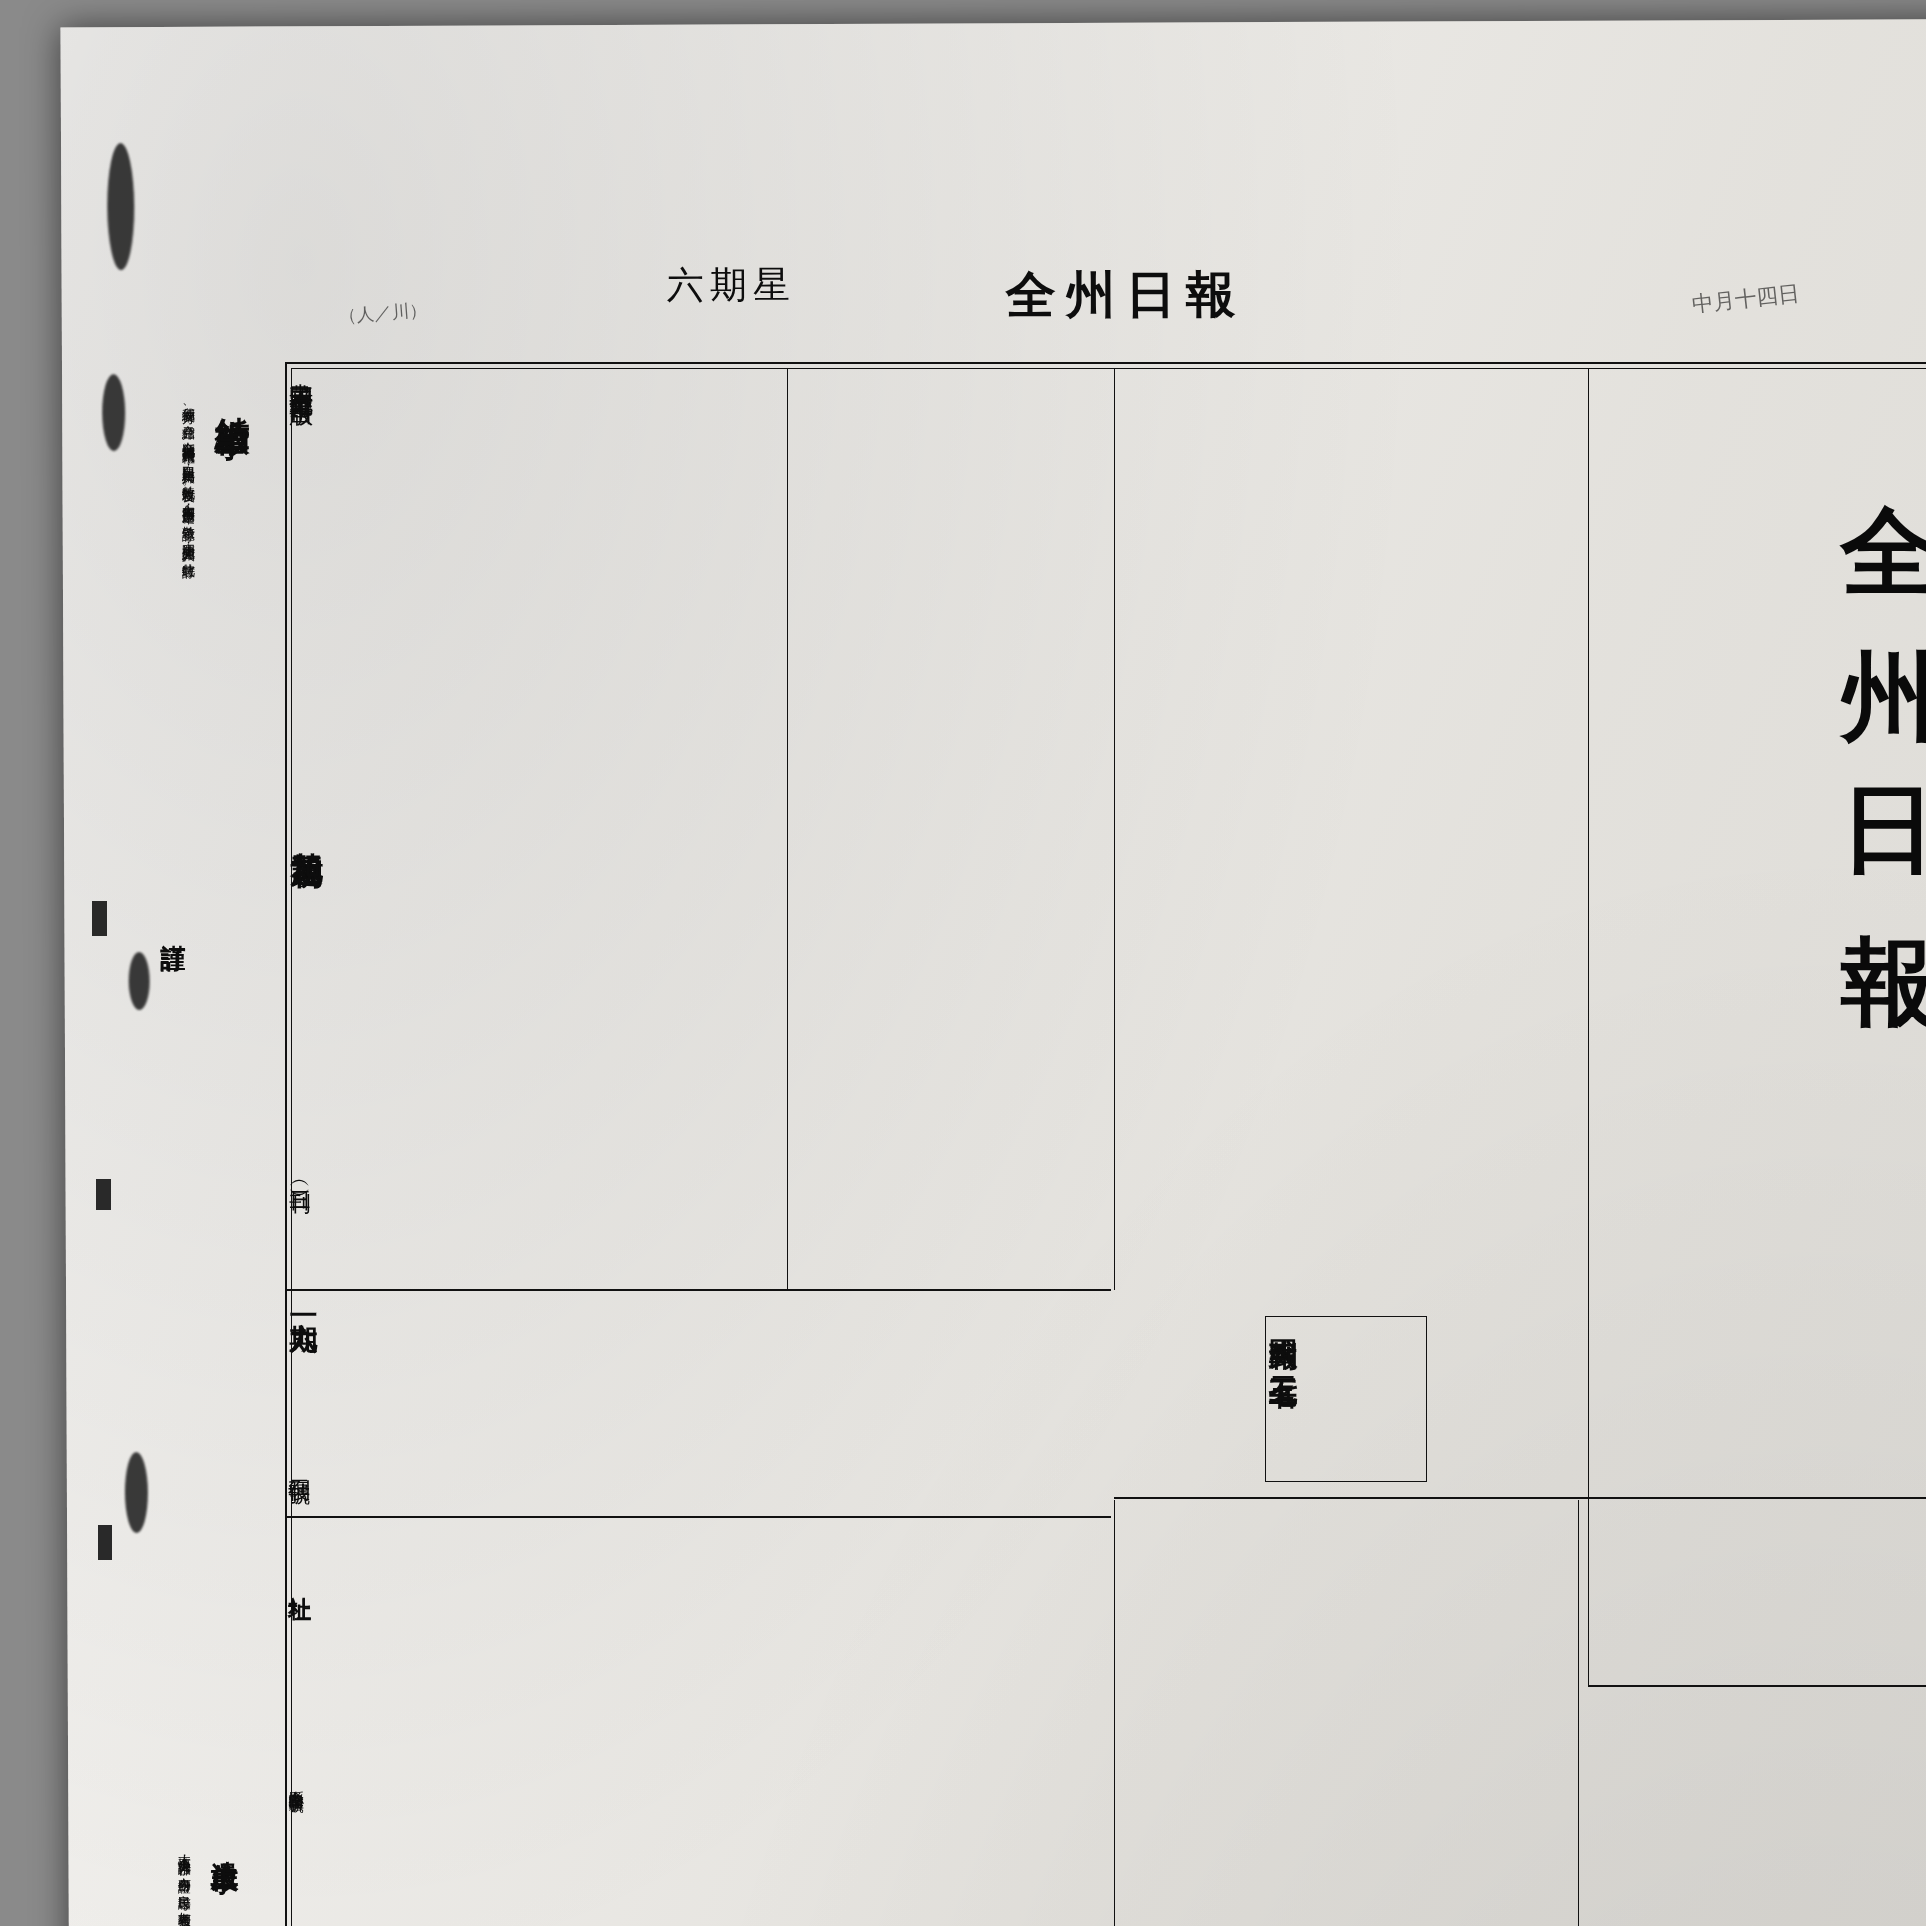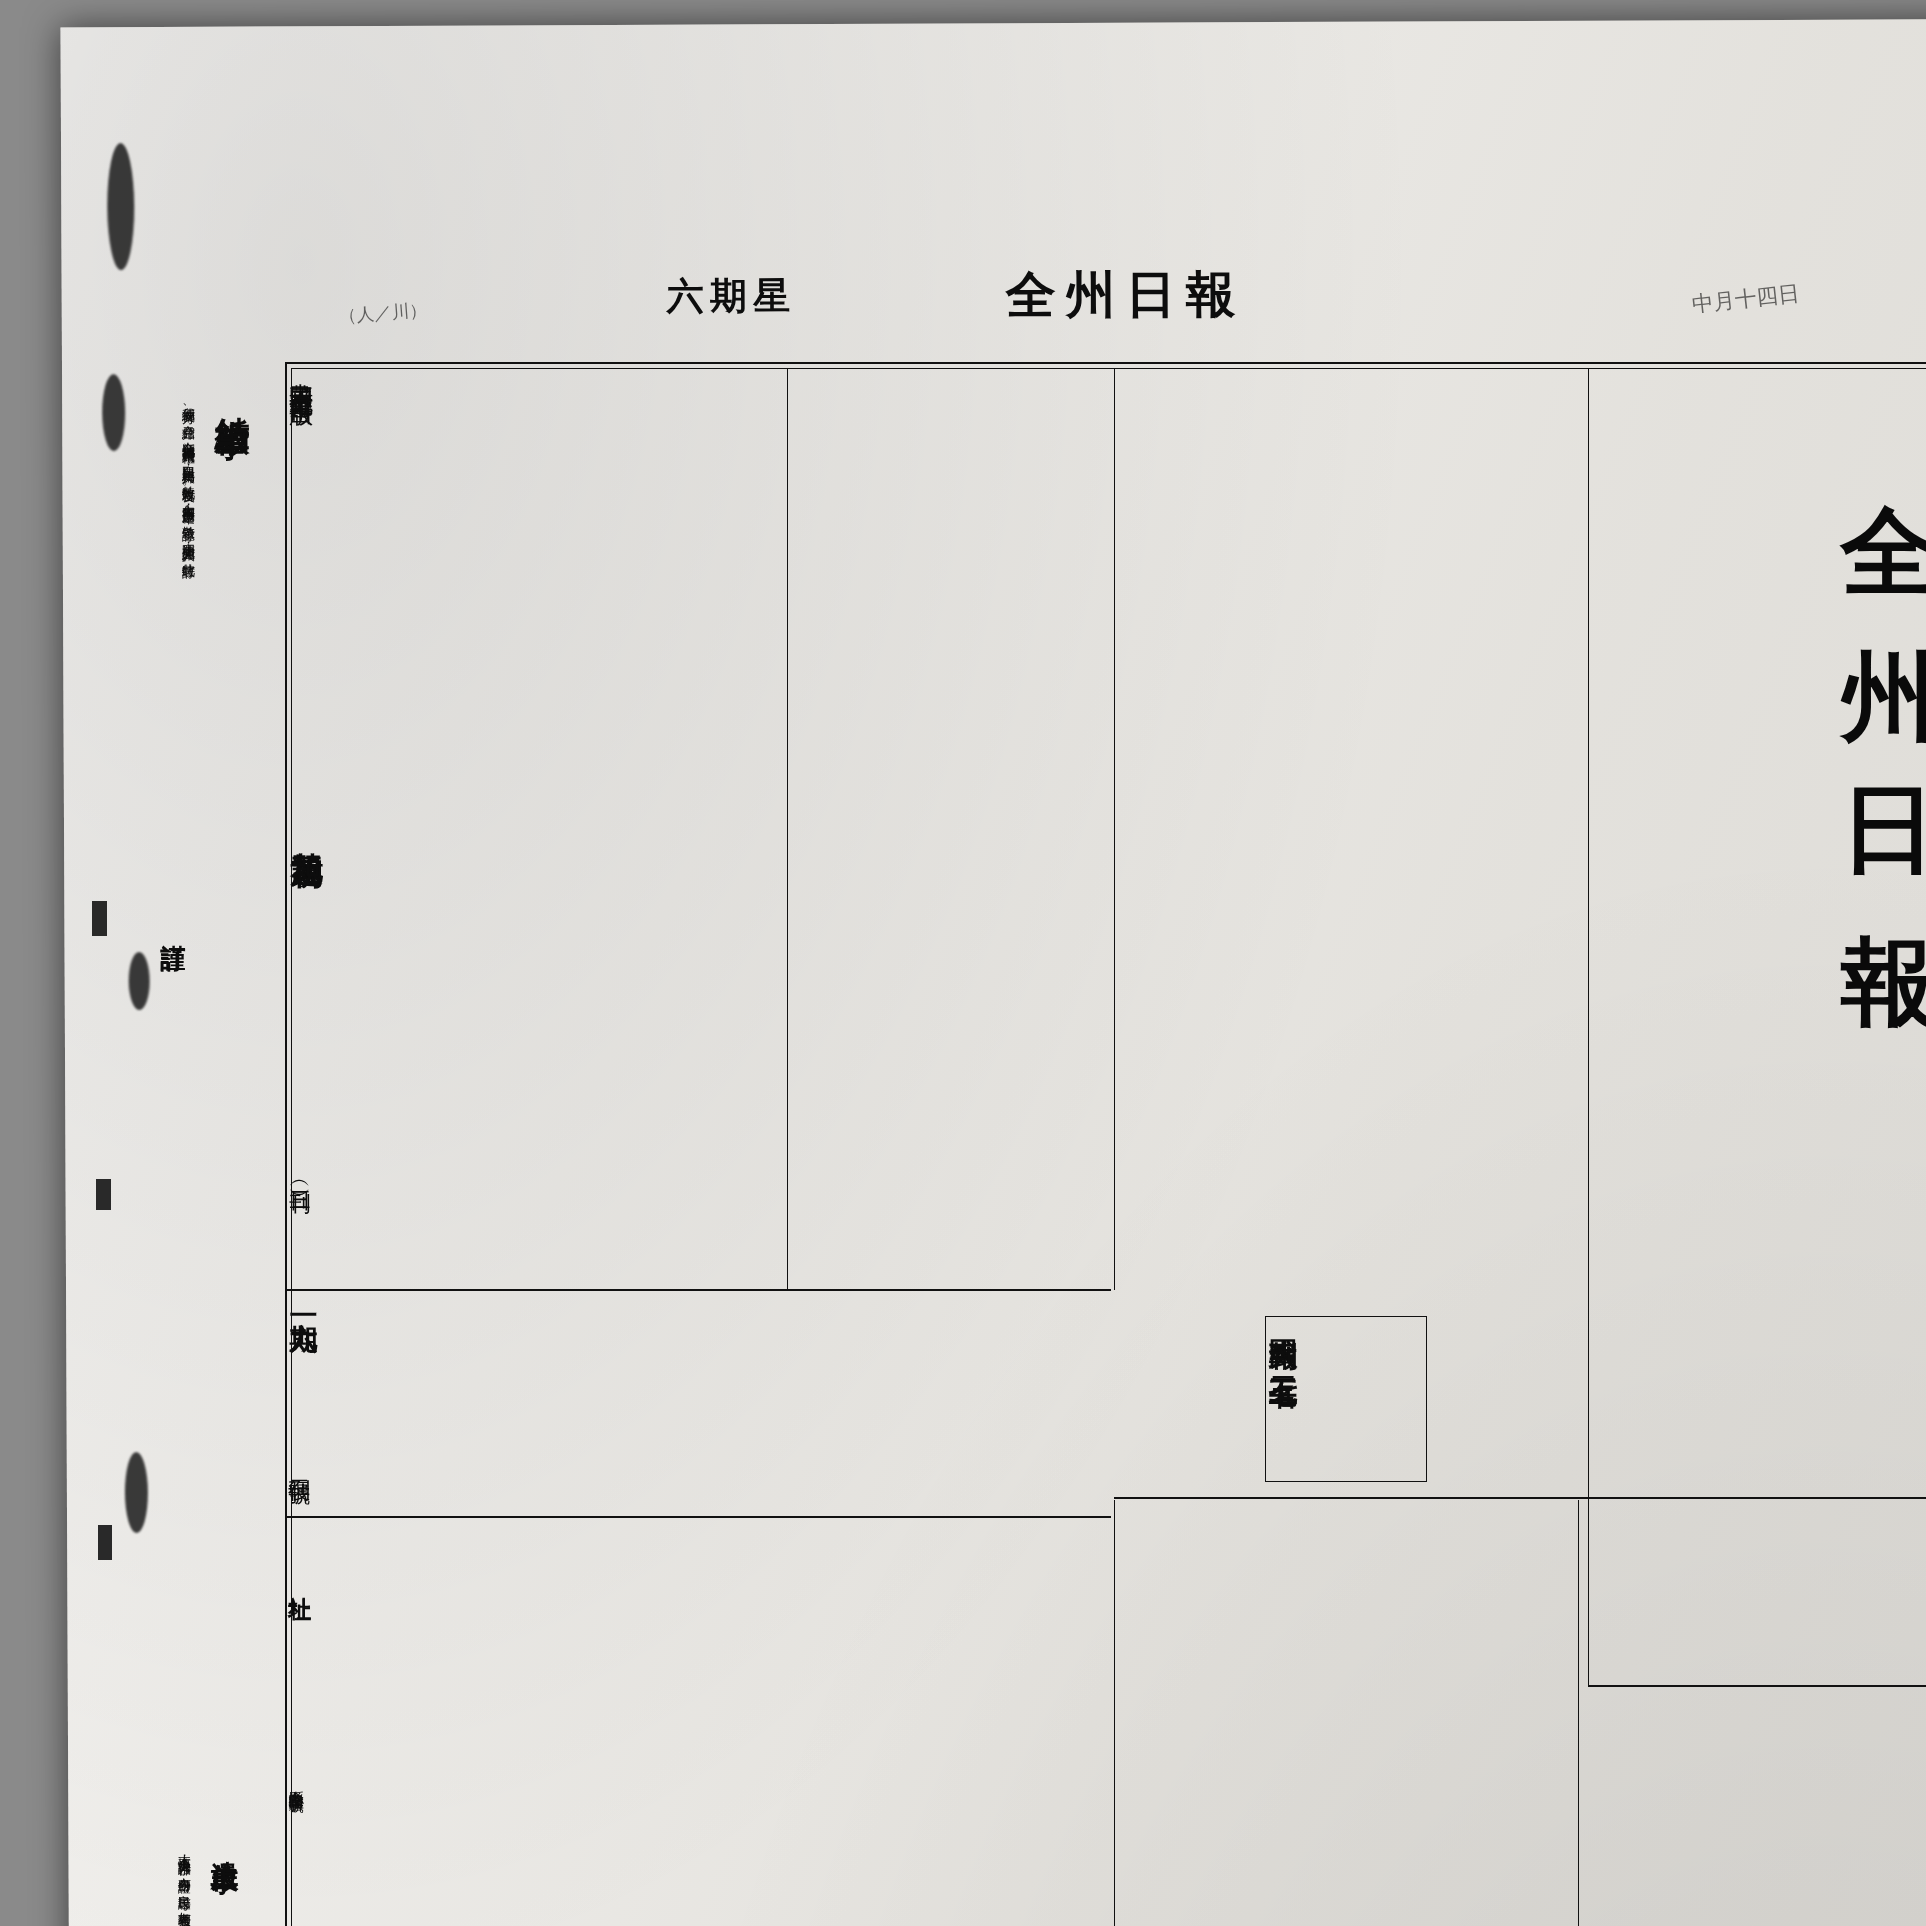--- a/index.html
+++ b/index.html
@@ -139,21 +139,21 @@
 <div id="page">
   <div class="paper">
     <div class="paper-grain"></div>
 
     <div class="smudge" style="left:46px; top:116px; width:27px; height:127px;"></div>
     <div class="smudge" style="left:40px; top:347px; width:23px; height:77px;"></div>
     <div class="smudge" style="left:64px; top:925px; width:21px; height:58px;"></div>
     <div class="smudge" style="left:58px; top:1425px; width:23px; height:81px;"></div>
 
     <div class="topbar-strip masthead-tiny faint" style="left:277px; top:277px; transform:rotate(-4deg);">（人／川）</div>
-    <div class="topbar-strip" style="left:605px; top:247px; font-size:37px; font-weight:700; letter-spacing:6.2px;">六期星</div>
+    <div class="topbar-strip" style="left:605px; top:236px; font-size:37px; font-weight:400; letter-spacing:6.2px;">六期星</div>
     <div class="topbar-strip masthead-tiny faint" style="left:1630px; top:266px; transform:rotate(-6deg); font-size:21.6px;">中月十四日</div>
 
     <div class="topbar-strip" style="left:944px; top:239px; font-size:50px; font-weight:700; letter-spacing:10px;">全州日報</div>
   </div>
 
   <div class="frame">
     <div class="frame-inner"></div>
 
     <div class="rule-v" style="right:389px; top:5.4px; height:1317px;"></div>
     <div class="rule-h" style="right:5.4px; top:1321px; width:385px;"></div>

